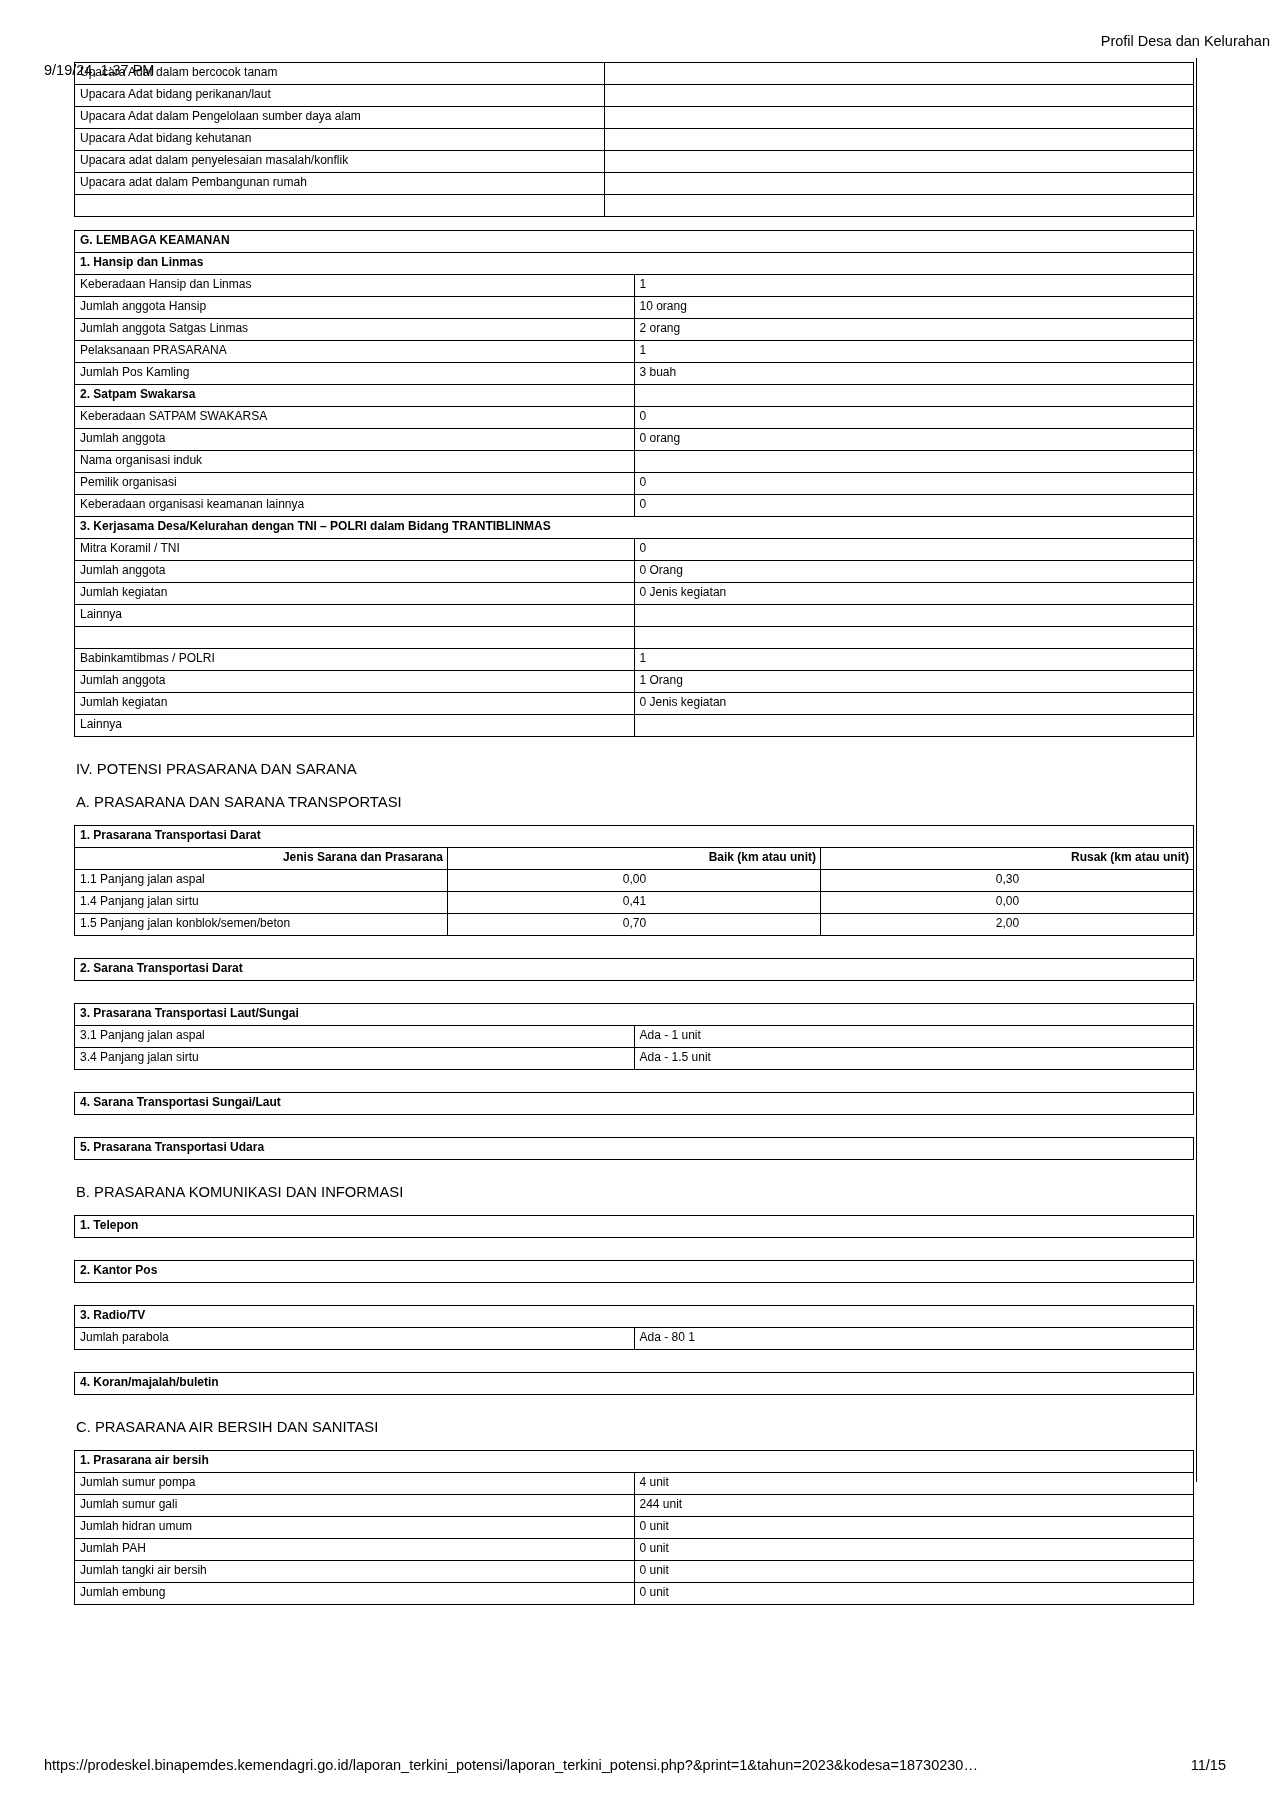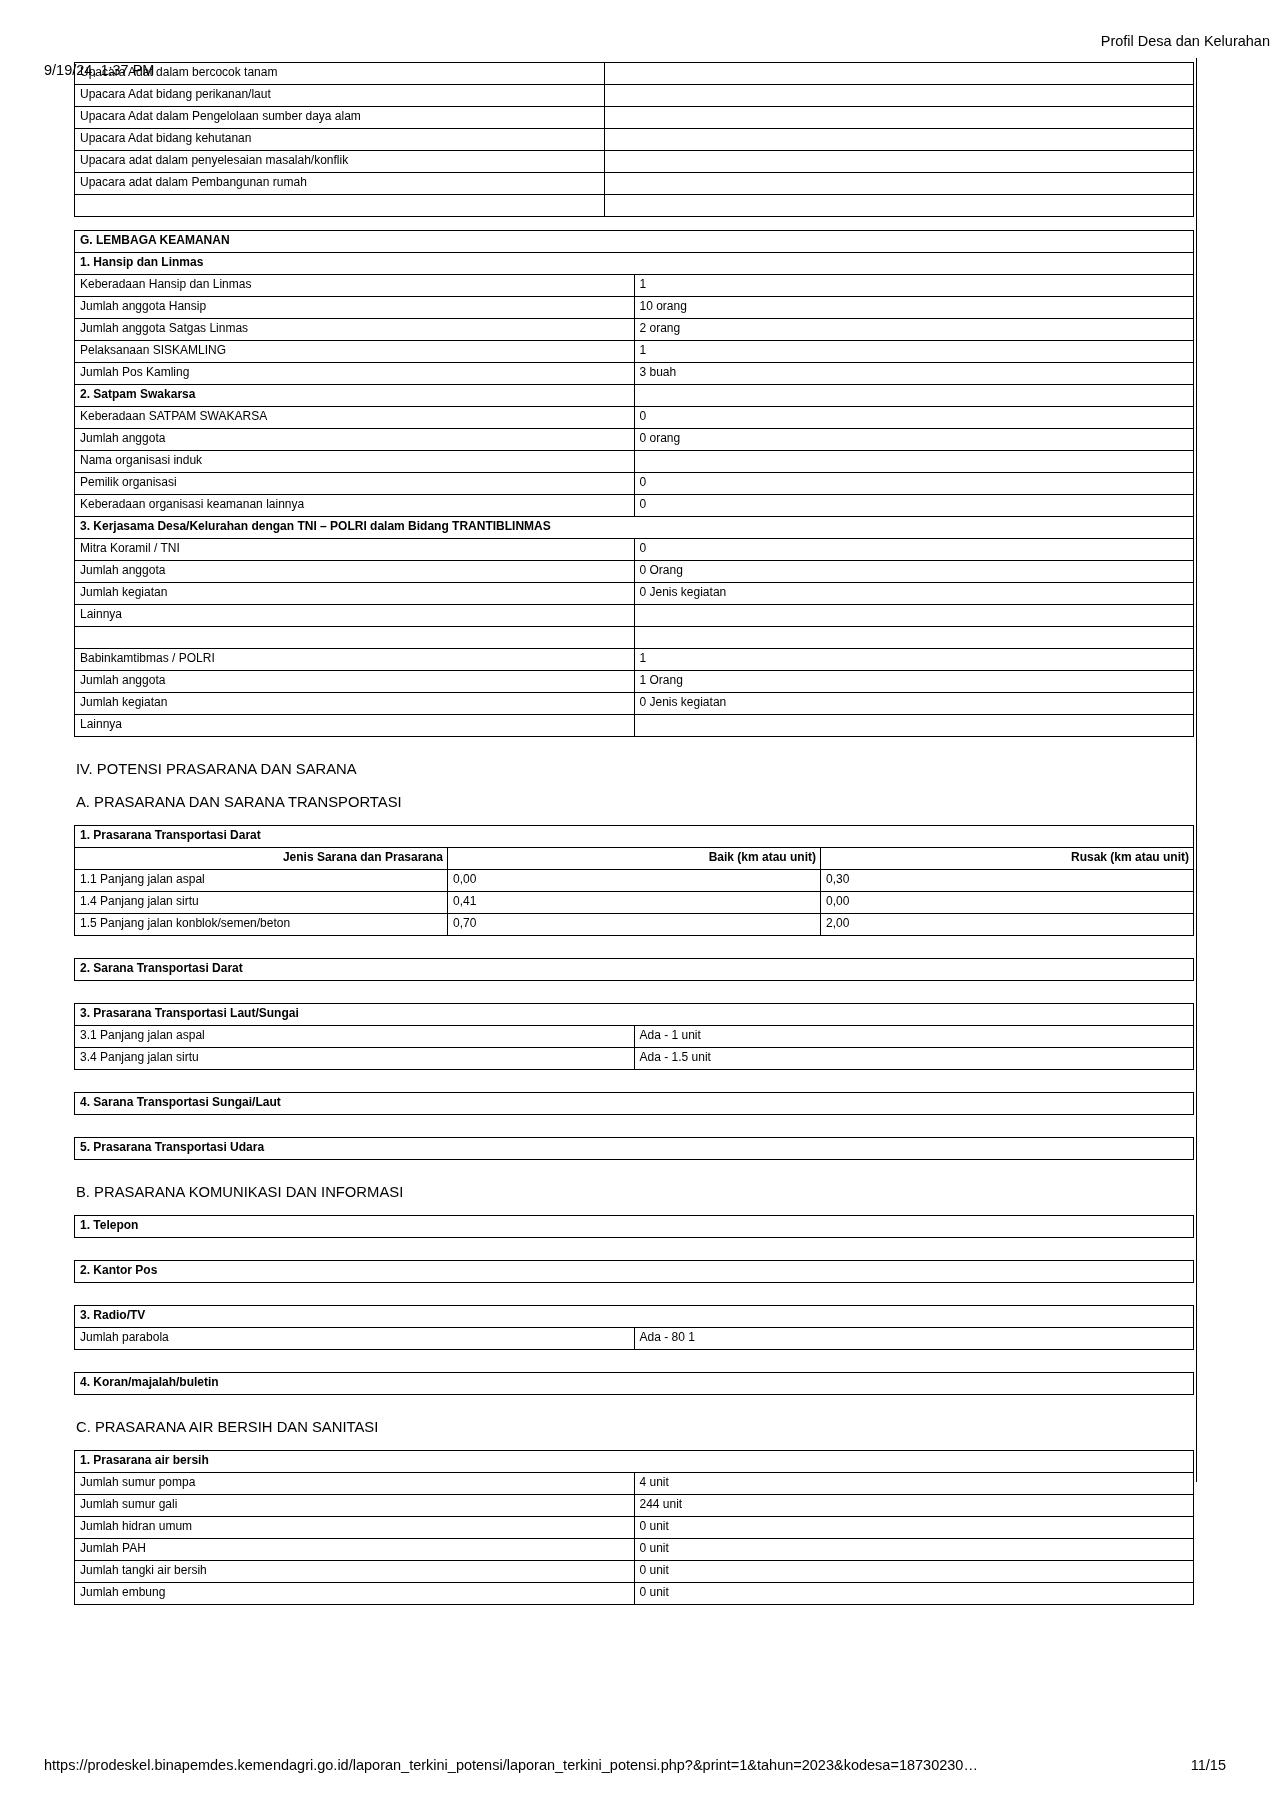--- a/index.html
+++ b/index.html
@@ -83,21 +83,21 @@
   table.tbl td {
     border: 1px solid #000;
     padding: 2px 4px 3px 5px;
     vertical-align: top;
     line-height: 1.18;
     height: 16px;
     overflow: hidden;
     white-space: nowrap;
   }
   .b { font-weight: bold; }
-  .num { text-align: left; padding-right: 6px; }
+  .num { text-align: center; padding-right: 6px; }
   .ctr { text-align: right; }
   .spacer {
     height: 13px;
   }
   .spacer-lg { height: 22px; }
   .heading {
     font-size: 14.8px;
     font-weight: normal;
     padding: 2px 0 2px 2px;
   }
@@ -178,21 +178,21 @@
       </tr>
       <tr>
         <td class="w-left">Jumlah anggota Hansip</td>
         <td>10 orang</td>
       </tr>
       <tr>
         <td class="w-left">Jumlah anggota Satgas Linmas</td>
         <td>2 orang</td>
       </tr>
       <tr>
-        <td class="w-left">Pelaksanaan SISKAMLING</td>
+        <td class="w-left">Pelaksanaan PRASARANA</td>
         <td>1</td>
       </tr>
       <tr>
         <td class="w-left">Jumlah Pos Kamling</td>
         <td>3 buah</td>
       </tr>
       <tr>
         <td class="w-left b">2. Satpam Swakarsa</td>
         <td></td>
       </tr>

